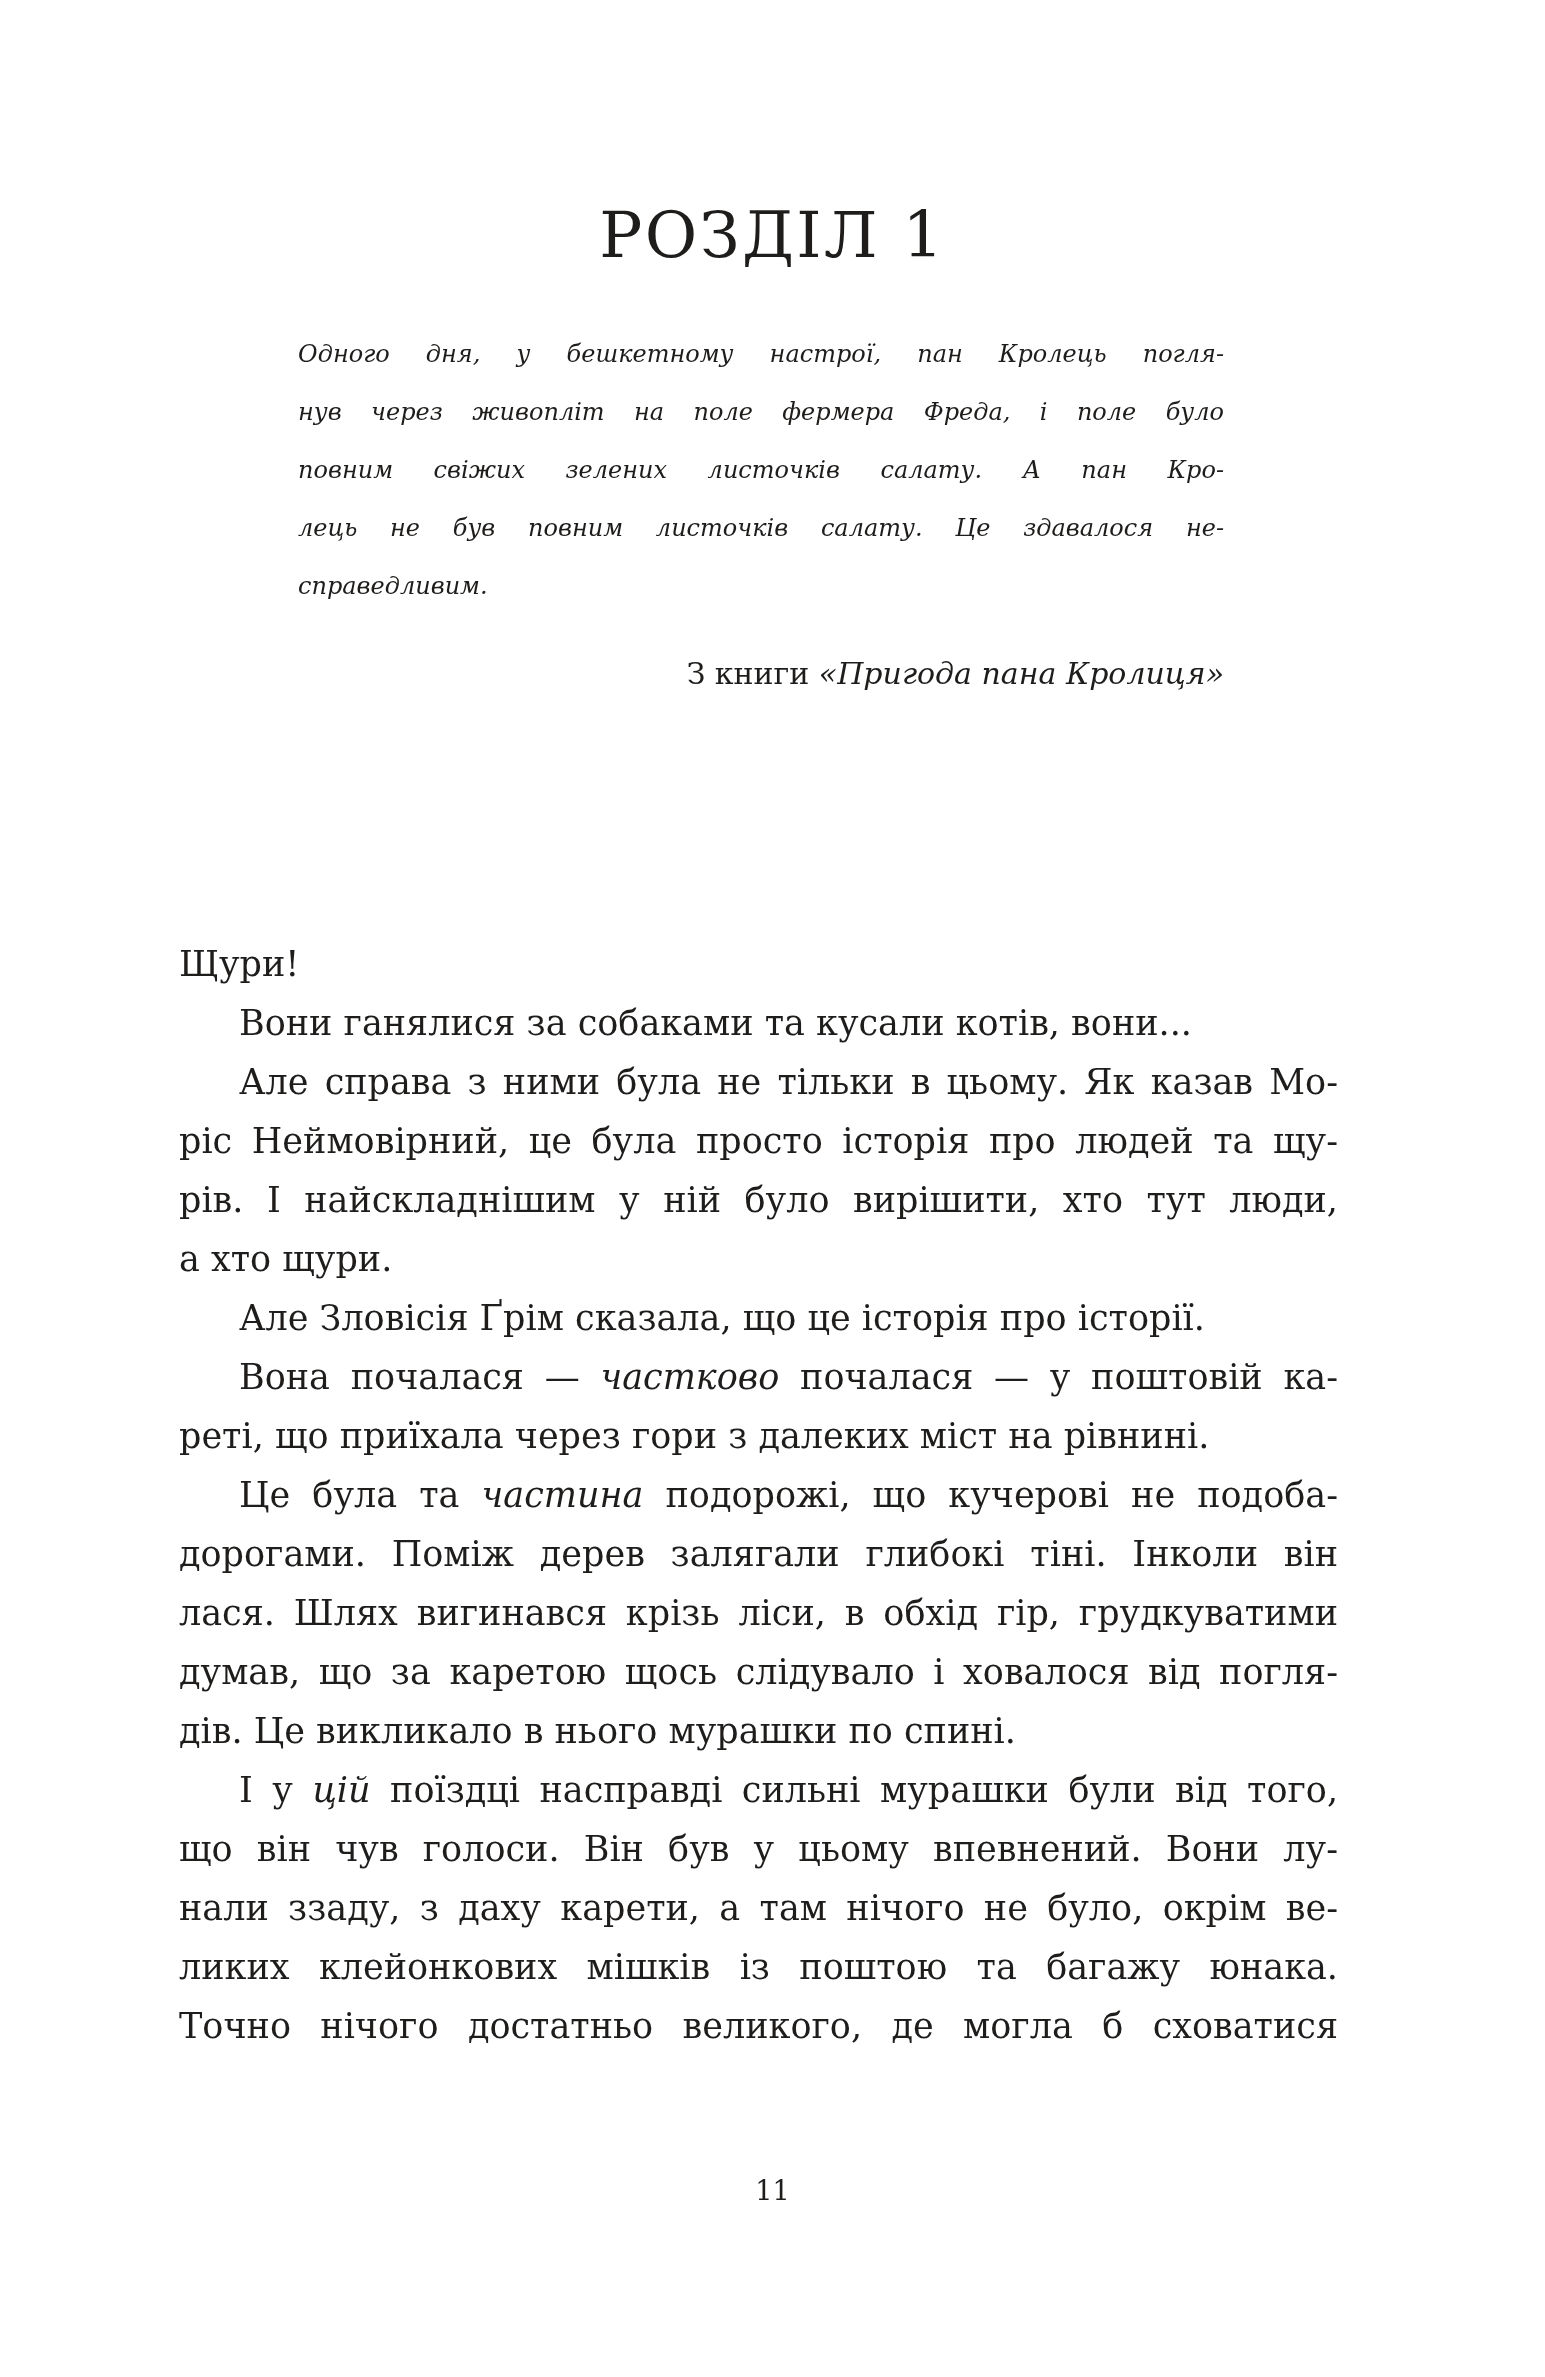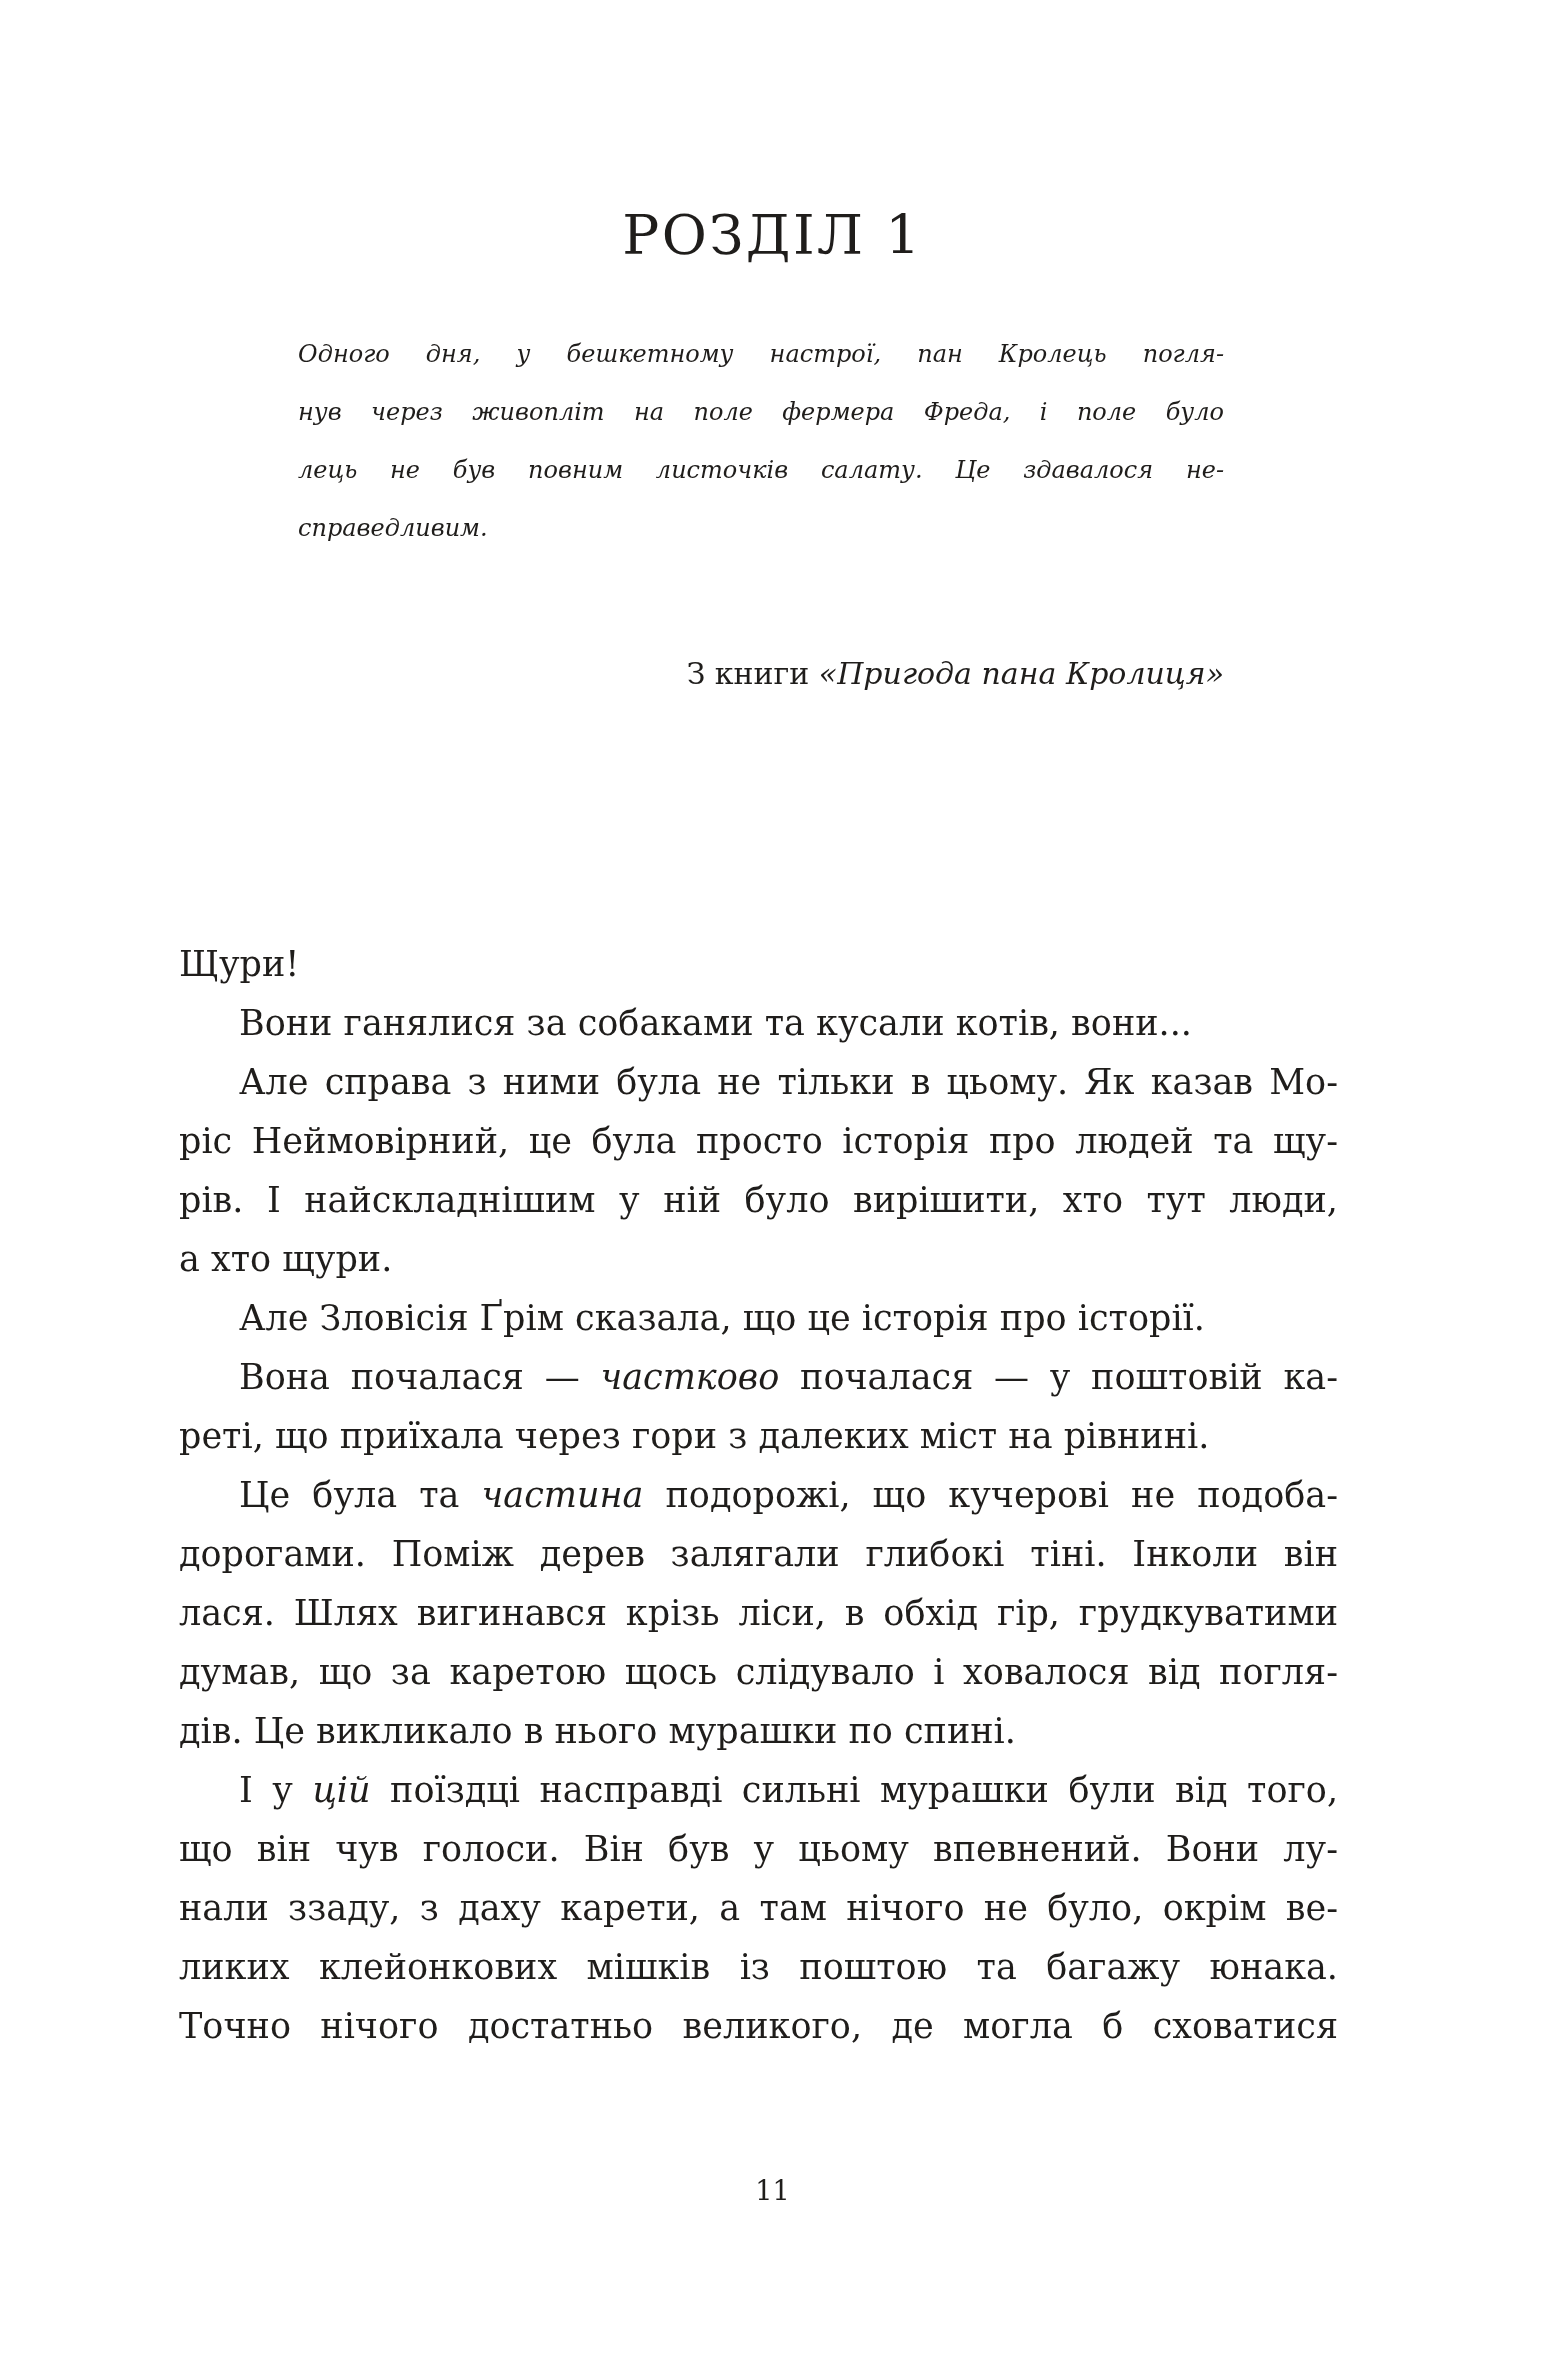--- a/index.html
+++ b/index.html
@@ -14,21 +14,21 @@
       overflow: hidden;
       color: #1f1d1b;
       font-family: "DejaVu Serif", "Liberation Serif", serif;
     }
     .chapter-title {
       position: absolute;
       left: 0;
       width: 1545px;
       top: 203px;
       text-align: center;
-      font-size: 55px;
+      font-size: 64px;
       line-height: 64px;
       letter-spacing: 2.4px;
       font-weight: normal;
       margin: 0;
     }
     .epigraph {
       position: absolute;
       left: 298px;
       width: 926px;
       top: 325px;
@@ -94,20 +94,21 @@
     }
   </style>
 </head>
 <body>
 
 <h1 class="chapter-title">РОЗДІЛ 1</h1>
 
 <div class="epigraph">
   <span class="line">Одного дня, у бешкетному настрої, пан Кролець погля-</span>
   <span class="line">нув через живопліт на поле фермера Фреда, і поле було</span>
+  <span class="line">повним свіжих зелених листочків салату. А пан Кро-</span>
   <span class="line">лець не був повним листочків салату. Це здавалося не-</span>
   <span class="line last">справедливим.</span>
 </div>
 
 <div class="attribution">
   <span>З книги </span><span class="title">«Пригода пана Кролиця»</span>
 </div>
 
 <div class="body-text" id="body-text">
     <span class="line end"><span>Щури!</span></span>

